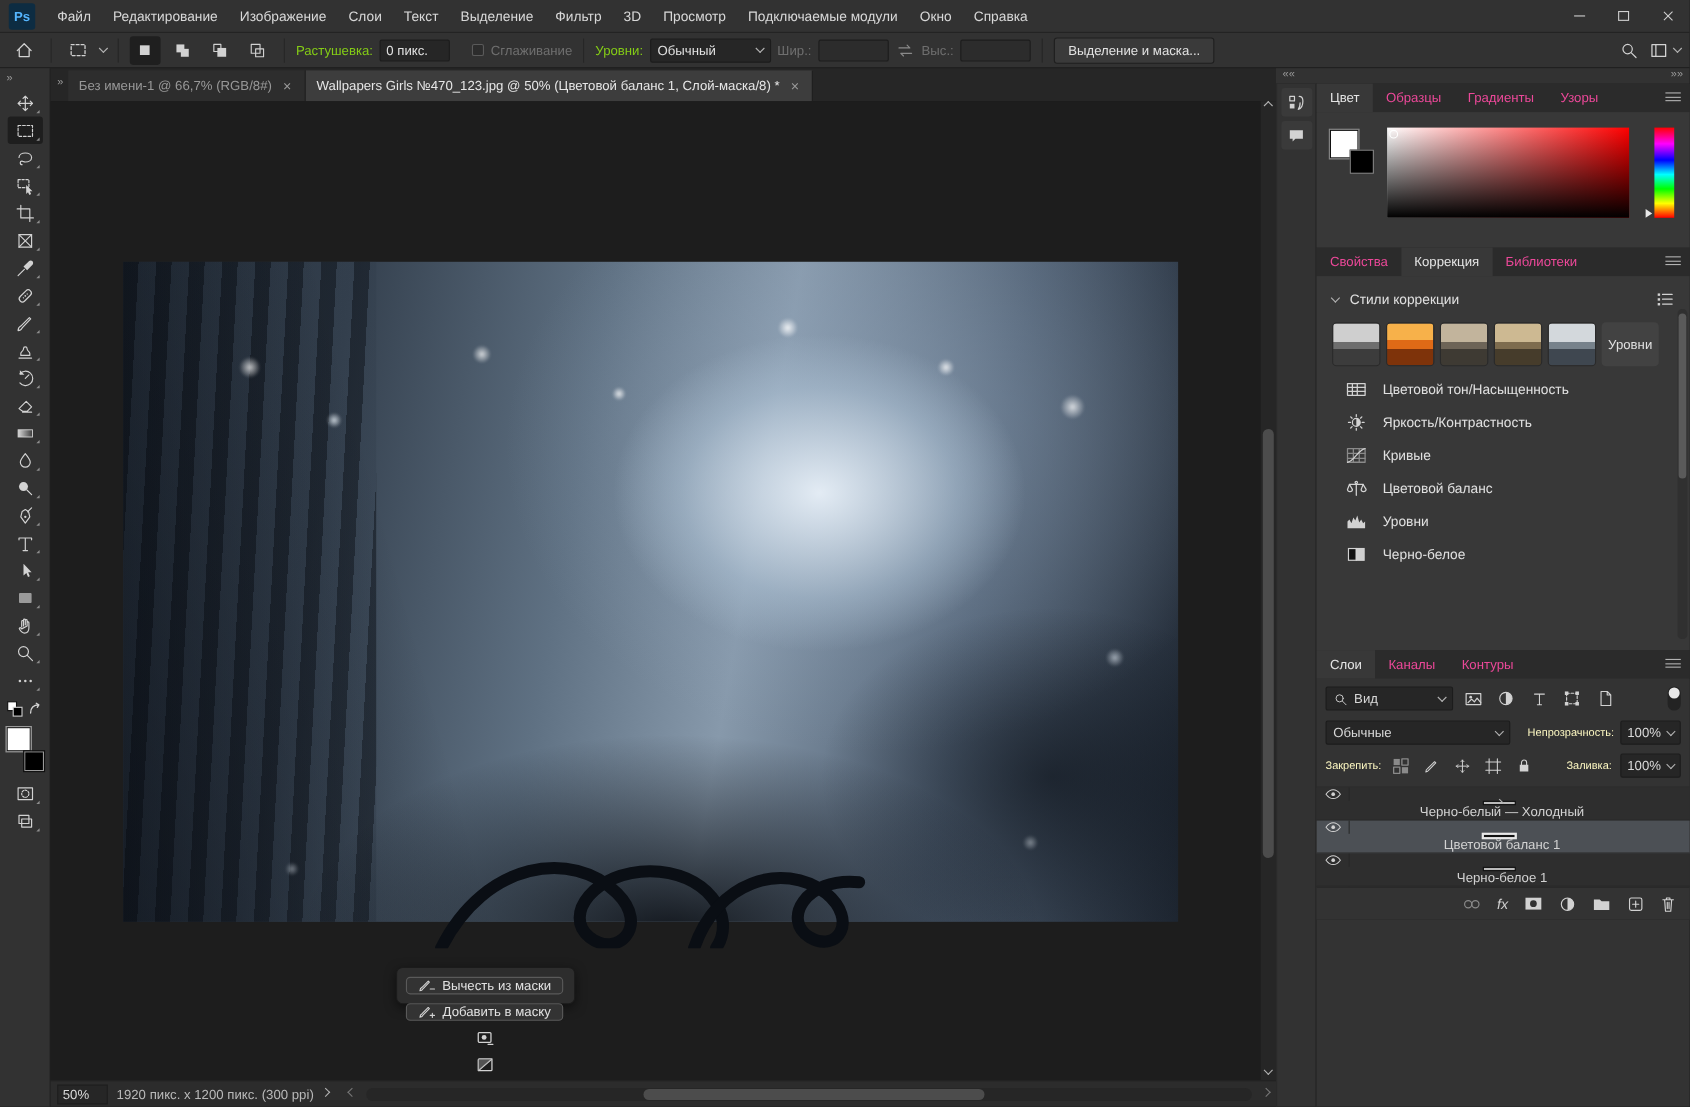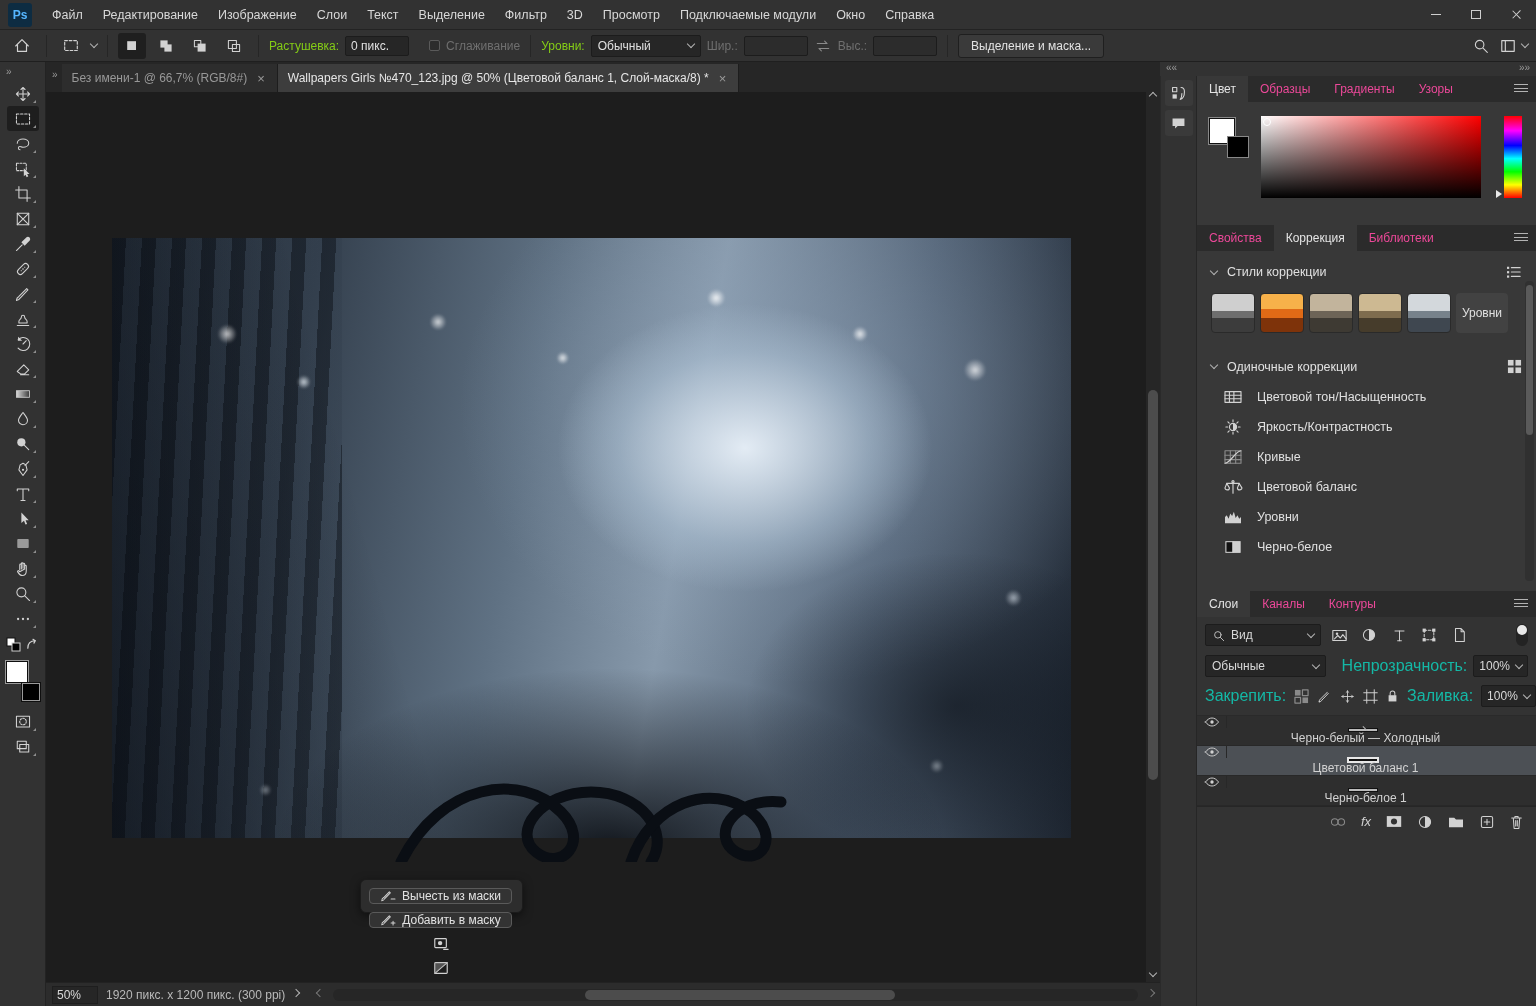--- a/index.html
+++ b/index.html
@@ -146,21 +146,21 @@
   #layers-content { position:relative; background:#333; }
   #filter-row { display:flex; align-items:center; gap:6px; padding:7px 8px; }
   #filter-kind { width:116px; height:22px; background:#262626; border:1px solid #1c1c1c; border-radius:2px; display:flex; align-items:center; gap:6px; padding:0 6px; color:#d8d8d8; }
   #filter-kind .chev { margin-left:auto; }
   .filter-ico { width:24px; height:22px; display:flex; align-items:center; justify-content:center; border-radius:3px; }
   #filter-toggle { margin-left:auto; width:12px; height:22px; background:#232323; border-radius:6px; position:relative; }
   #filter-toggle::after { content:""; position:absolute; left:1px; top:1px; width:10px; height:10px; background:#e8e8e8; border-radius:50%; }
   #blend-row { display:flex; align-items:center; gap:6px; padding:2px 8px 6px; }
   #blend-select { width:176px; height:22px; background:#262626; border:1px solid #1c1c1c; border-radius:2px; display:flex; align-items:center; padding:0 6px; color:#d8d8d8; }
   #blend-select .chev { margin-left:auto; }
-  .small-label { color:#14b8a6; font-size:16px; }
+  .small-label { color:#fef9c3; font-size:10px; }
   .val-box { height:22px; background:#262626; border:1px solid #1c1c1c; border-radius:2px; display:flex; align-items:center; gap:6px; padding:0 5px; color:#d8d8d8; }
   #lock-row { display:flex; align-items:center; gap:8px; padding:2px 8px 8px; border-bottom:1px solid #2a2a2a; }
   .lock-ico { width:20px; height:18px; display:flex; align-items:center; justify-content:center; }
   #layer-list { background:#2e2e2e; }
   .layer-row { display:flex; align-items:center; height:30px; border-bottom:1px solid #282828; padding-right:8px;flex-direction:column; }
   .layer-row.selected { background:#4c5055; }
   .eye-cell { width:30px; display:flex; justify-content:center; border-right:1px solid #282828; align-self:stretch; align-items:center; }
   .mask-thumb { width:28px; height:20px; background:#fff; border:1px solid #bbb; outline:1px solid #111; margin:0 6px; }
   .mask-thumb.selected-mask { outline:2px solid #e8e8e8; border:1px solid #111; }
   .layer-name { margin-left:6px; color:#d2d2d2; font-size:12px; white-space:nowrap; }
@@ -595,31 +595,20 @@
         </svg>
     </div>
     <div id="preset-row">
       <div class="preset-thumb pt1"></div>
       <div class="preset-thumb pt2"></div>
       <div class="preset-thumb pt3"></div>
       <div class="preset-thumb pt4"></div>
       <div class="preset-thumb pt5"></div>
       <div id="more-btn">Уровни</div>
     </div>
-    <div class="sect-head" style="padding-top:20px">
-      <span class="chev"></span>
-      <span>Одиночные коррекции</span>
-      <span class="spacer"></span>
-      <svg width="15" height="15" viewBox="0 0 16 16">
-          <rect class="fill" x="1" y="1" width="6" height="6"></rect>
-          <rect class="fill" x="9" y="1" width="6" height="6"></rect>
-          <rect class="fill" x="1" y="9" width="6" height="6"></rect>
-          <rect class="fill" x="9" y="9" width="6" height="6"></rect>
-        </svg>
-    </div>
     <div class="adj-item">
       <svg width="20" height="16" viewBox="0 0 22 18">
           <rect class="ic" x="2" y="3" width="18" height="12"></rect>
           <path class="ic" d="M2 7h18 M2 11h18 M7 3v12 M12 3v12"></path>
         </svg>
       <span>Цветовой тон/Насыщенность</span>
     </div>
     <div class="adj-item">
       <svg width="20" height="16" viewBox="0 0 22 18">
           <circle class="ic" cx="11" cy="9" r="4"></circle>

